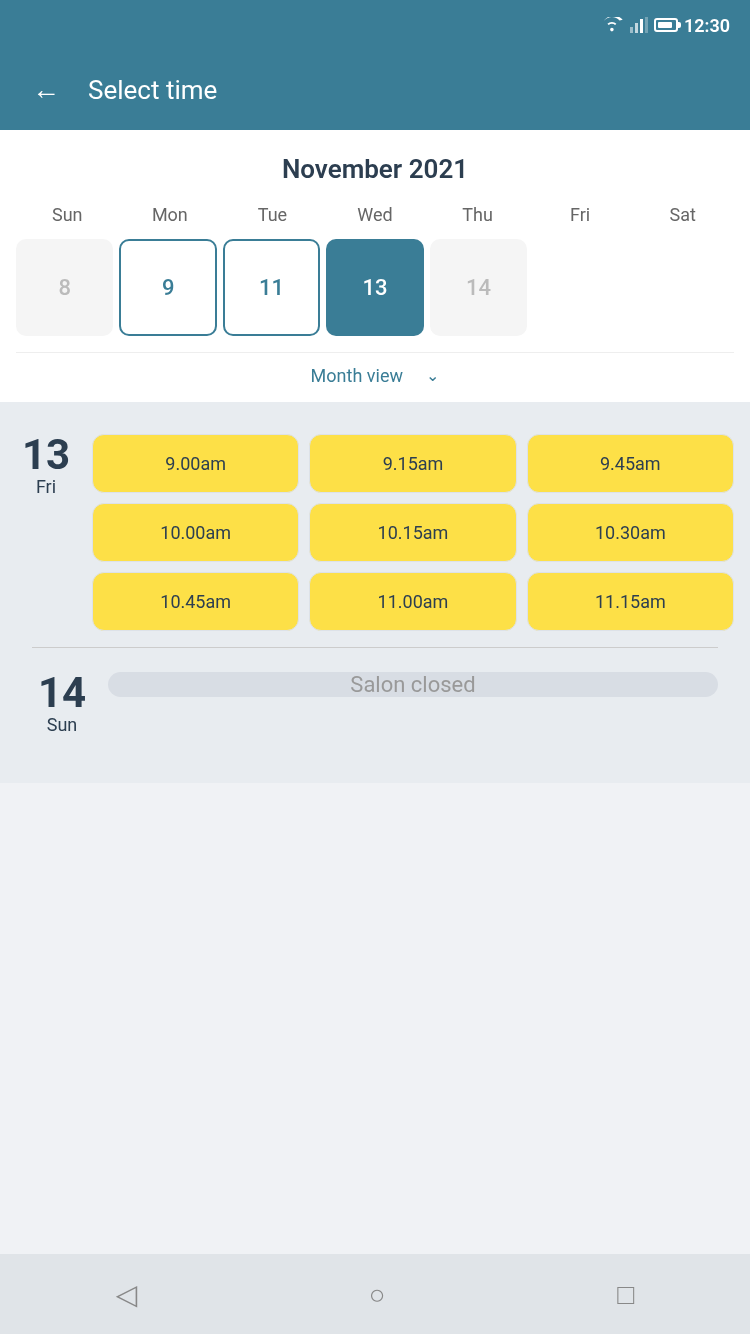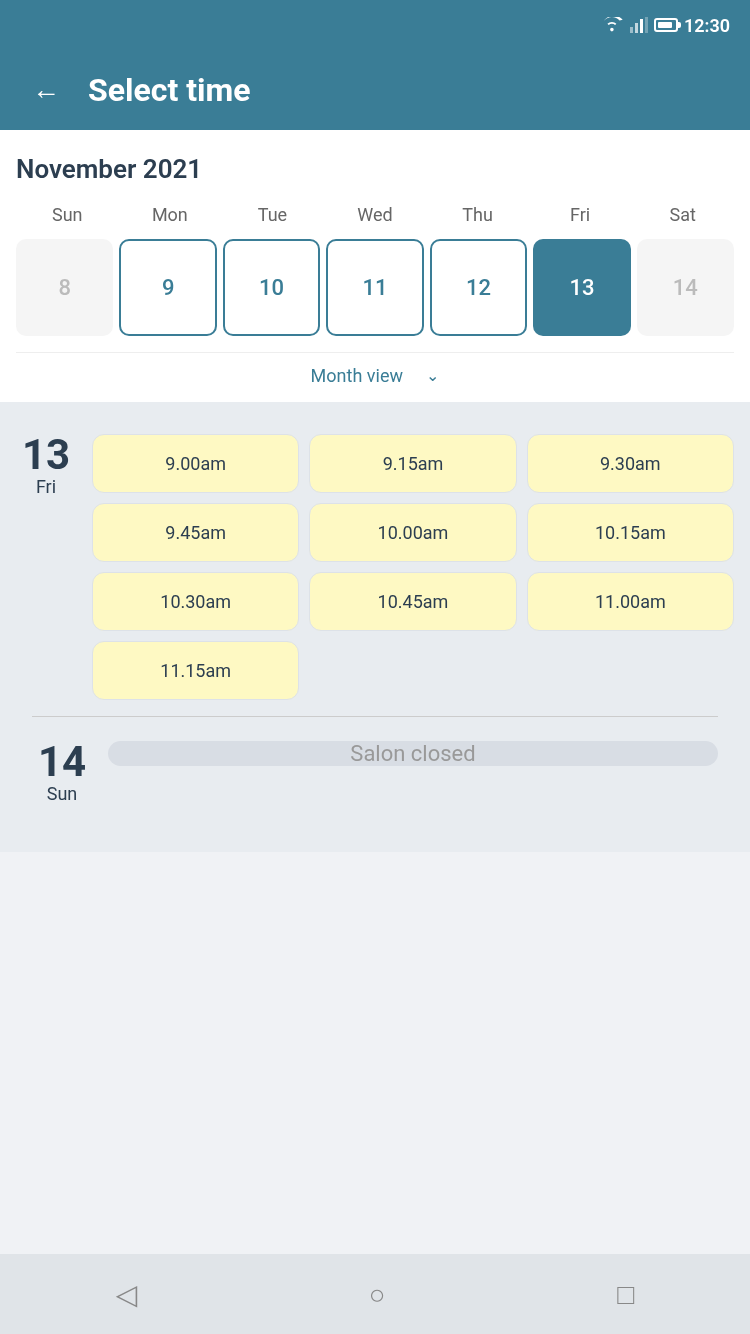--- a/index.html
+++ b/index.html
@@ -72,30 +72,31 @@
     .back-btn {
       color: white;
       font-size: 28px;
       cursor: pointer;
       background: none;
       border: none;
       padding: 4px 8px;
     }
     .header-title {
       color: white;
-      font-size: 32px;
-      font-weight: 700;
+      font-size: 26px;
+      font-weight: 400;
     }
 
     
     .calendar-section {
       background: white;
       padding: 24px 16px 0;
     }
     .month-title {
+      text-align: center;
       font-size: 26px;
       font-weight: 600;
       color: #2c3e50;
       margin-bottom: 20px;
     }
     .weekday-row {
       display: grid;
       grid-template-columns: repeat(7, 1fr);
       text-align: center;
       margin-bottom: 10px;
@@ -179,21 +180,21 @@
       color: #2c3e50;
       text-align: center;
     }
     .time-slots-grid {
       flex: 1;
       display: grid;
       grid-template-columns: repeat(3, 1fr);
       gap: 10px;
     }
     .time-slot {
-      background: #fef9c3;
+      background: #fde047;
       border-radius: 12px;
       padding: 18px 8px;
       text-align: center;
       font-size: 18px;
       color: #2c3e50;
       cursor: pointer;
       border: 1px solid #dde2e8;
     }
 
     
@@ -270,44 +271,41 @@
     <span class="weekday-label">Tue</span>
     <span class="weekday-label">Wed</span>
     <span class="weekday-label">Thu</span>
     <span class="weekday-label">Fri</span>
     <span class="weekday-label">Sat</span>
   </div>
 
   <div class="day-row">
     <div class="day-cell inactive">8</div>
     <div class="day-cell active">9</div>
-    <div class="day-cell active">10</div>
     <div class="day-cell active">11</div>
-    <div class="day-cell active">12</div>
     <div class="day-cell selected">13</div>
     <div class="day-cell inactive">14</div>
   </div>
 
   <div class="month-view-row">
     <span>Month view</span>
     <span class="chevron-down">⌄</span>
   </div>
 </div>
 
 <div class="schedule-section">
 
   <div class="day-block">
     <div class="day-label">
       <div class="day-number">13</div>
       <div class="day-name">Fri</div>
     </div>
     <div class="time-slots-grid">
       <div class="time-slot">9.00am</div>
       <div class="time-slot">9.15am</div>
-      <div class="time-slot">9.30am</div>
       <div class="time-slot">9.45am</div>
       <div class="time-slot">10.00am</div>
       <div class="time-slot">10.15am</div>
       <div class="time-slot">10.30am</div>
       <div class="time-slot">10.45am</div>
       <div class="time-slot">11.00am</div>
       <div class="time-slot">11.15am</div>
     </div>
   </div>
 

